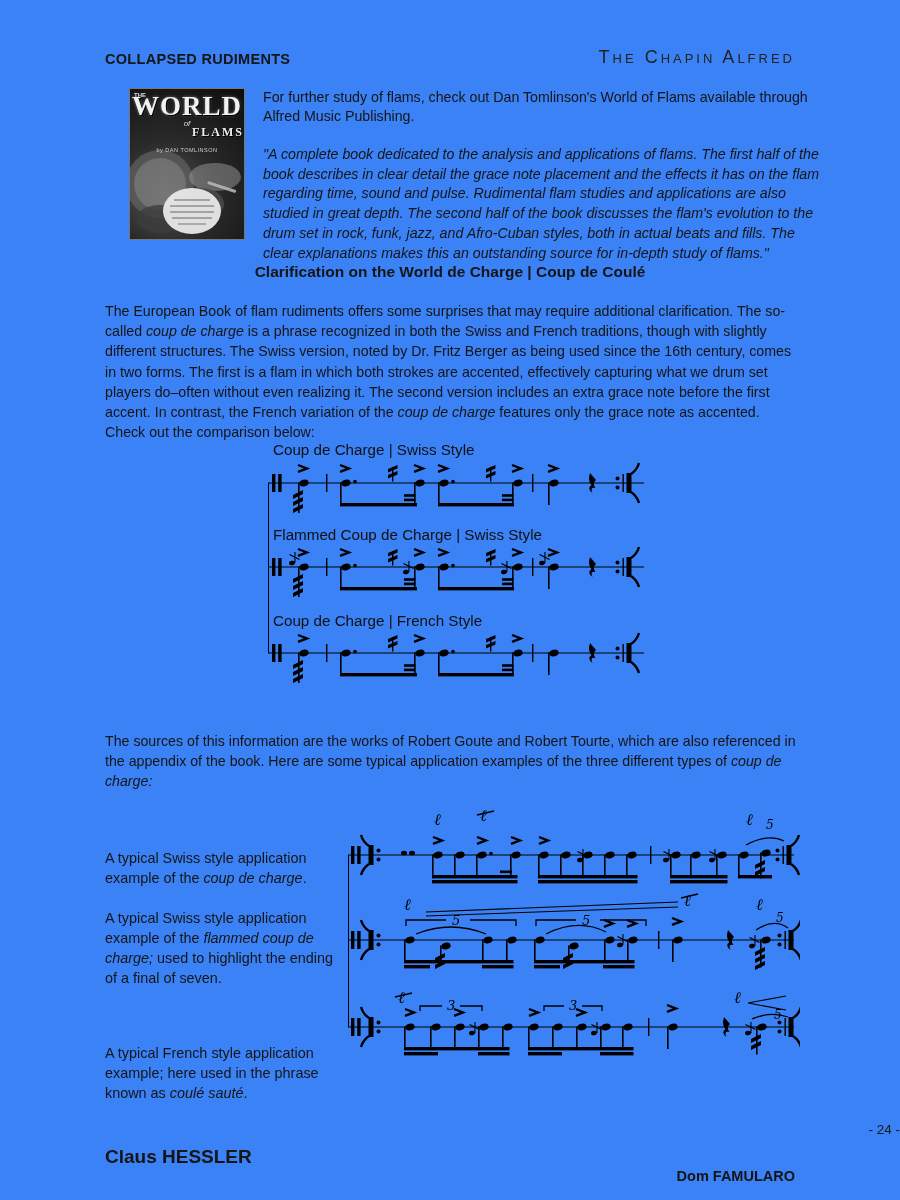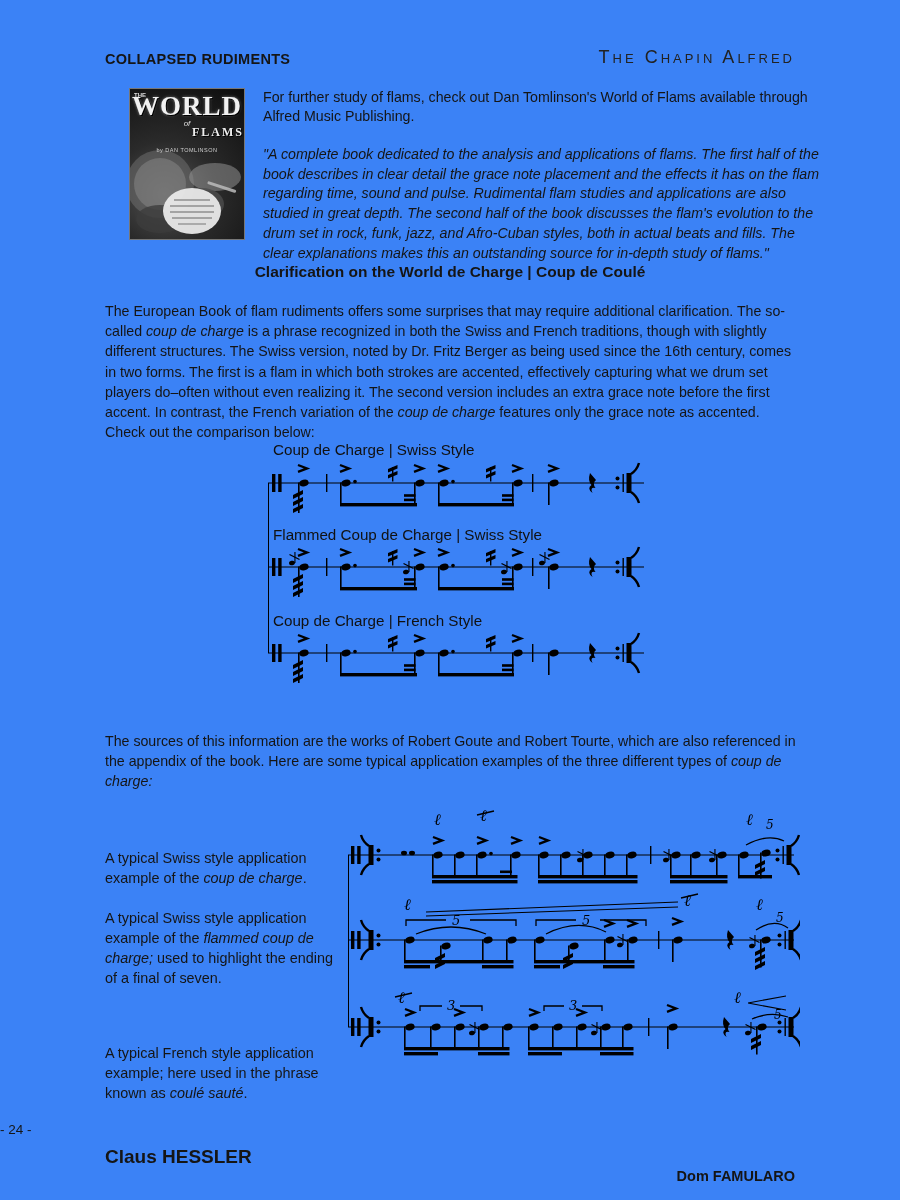--- a/index.html
+++ b/index.html
@@ -37,21 +37,21 @@
   .cmp-label{position:absolute;font-size:15.2px;color:#111;}
   .cmp-svg{position:absolute;left:268px;}
   .connector{position:absolute;width:1.4px;background:#000;}
   
   .sources{position:absolute;left:105px;top:731px;width:692px;font-size:14.2px;line-height:20.2px;}
   
   .app-cap{position:absolute;left:105px;width:238px;font-size:14.4px;line-height:20px;}
   .app-svg{position:absolute;left:348px;}
   
   .ftr-left{position:absolute;left:105px;top:1146px;font-size:19px;font-weight:bold;}
-  .ftr-center{position:absolute;left:0;width:900px;top:1122px;text-align:left;font-size:13.5px;}
+  .ftr-center{position:absolute;left:0;width:900px;top:1122px;text-align:right;font-size:13.5px;}
   .ftr-right{position:absolute;right:105px;top:1121px;font-size:14.5px;font-weight:bold;margin-top:47px;}
   svg{display:block;}
   svg text{font-family:"DejaVu Serif",serif;font-style:italic;}
 </style>
 </head>
 <body>
 
 <svg aria-hidden="true" style="position:absolute;width:0;height:0;overflow:hidden">
   <defs>
     <g id="nh">

